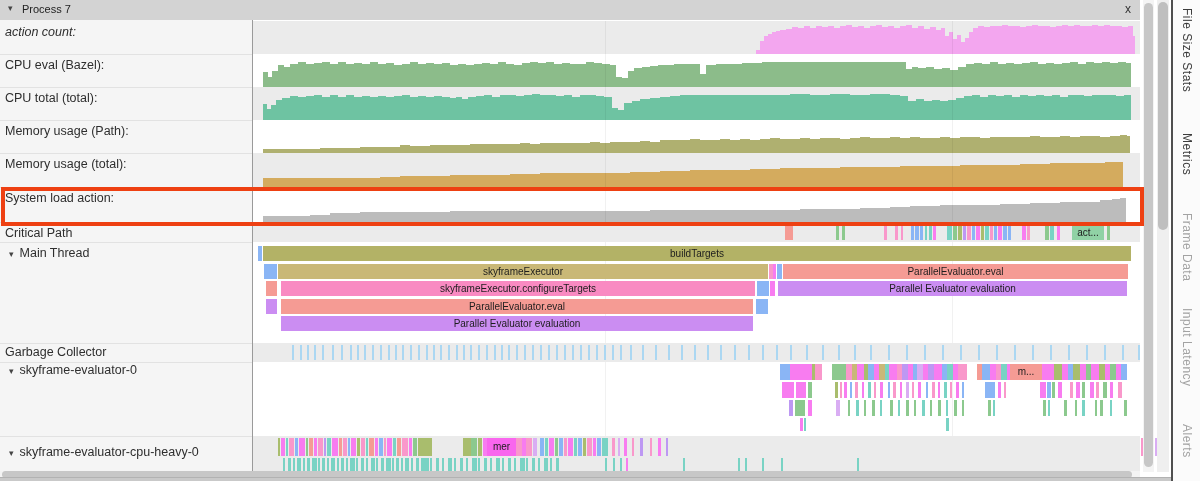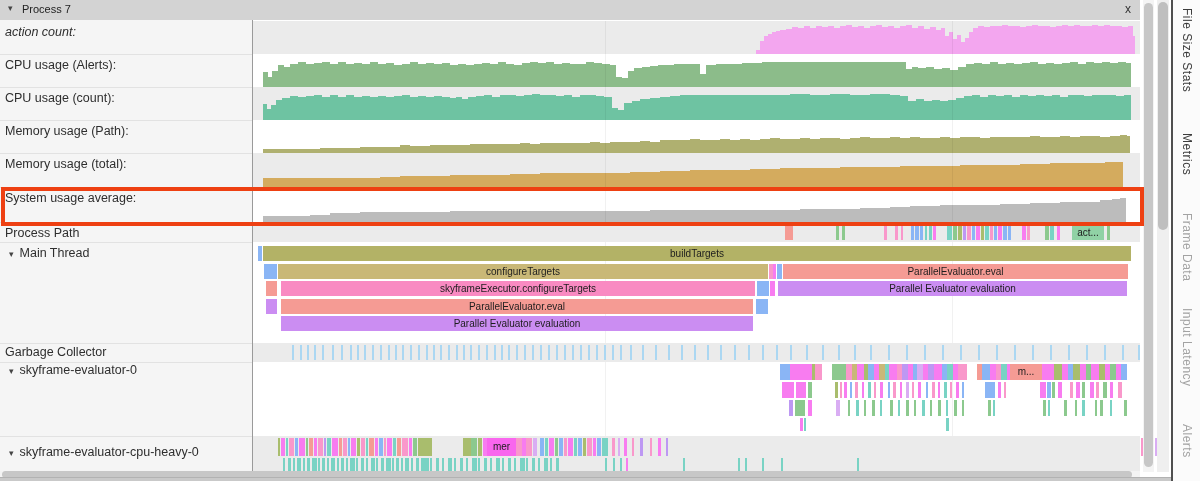--- a/index.html
+++ b/index.html
@@ -51,53 +51,53 @@
   <div class="abs label-panel"></div>
   <div class="abs timeline-bg"></div>
   <div id="layers">
       <div class="abs rowbg" style="top: 21px; height: 33px; background: rgb(235, 235, 235);"></div>
       <div class="abs rowlabel" style="top: 25px; height: 16px; font-style: italic;">action count:</div>
       <svg width="887" height="33" viewBox="0 0 887 33" style="position: absolute; left: 253px; top: 21px;">
         <path d="M503,33 L503,28.5 L507,28.5 L507,19.5 L511,19.5 L511,15 L515,15 L515,12.599999999999998 L519,12.599999999999998 L519,11.400000000000002 L523,11.400000000000002 L523,10.2 L527,10.2 L527,9 L533,9 L533,7.5 L539,7.5 L539,6 L545,6 L545,7.199999999999999 L551,7.199999999999999 L551,5.399999999999999 L557,5.399999999999999 L557,6.600000000000001 L563,6.600000000000001 L563,4.800000000000001 L569,4.800000000000001 L569,6 L575,6 L575,4.5 L581,4.5 L581,6.600000000000001 L587,6.600000000000001 L587,5.099999999999998 L593,5.099999999999998 L593,3.900000000000002 L599,3.900000000000002 L599,6 L605,6 L605,4.5 L611,4.5 L611,6.600000000000001 L617,6.600000000000001 L617,5.099999999999998 L623,5.099999999999998 L623,3.900000000000002 L629,3.900000000000002 L629,6 L635,6 L635,4.5 L641,4.5 L641,6.600000000000001 L647,6.600000000000001 L647,5.399999999999999 L653,5.399999999999999 L653,4.200000000000003 L659,4.200000000000003 L659,6.600000000000001 L665,6.600000000000001 L665,5.099999999999998 L671,5.099999999999998 L671,7.5 L677,7.5 L677,6 L683,6 L683,9 L688,9 L688,7.199999999999999 L692,7.199999999999999 L692,15 L696,15 L696,11.400000000000002 L700,11.400000000000002 L700,18 L704,18 L704,13.8 L708,13.8 L708,21 L712,21 L712,16.5 L716,16.5 L716,10.5 L720,10.5 L720,6.600000000000001 L725,6.600000000000001 L725,4.5 L731,4.5 L731,6 L737,6 L737,4.5 L743,4.5 L743,5.399999999999999 L749,5.399999999999999 L749,4.200000000000003 L755,4.200000000000003 L755,5.399999999999999 L761,5.399999999999999 L761,4.5 L767,4.5 L767,6 L773,6 L773,4.800000000000001 L779,4.800000000000001 L779,3.900000000000002 L785,3.900000000000002 L785,5.399999999999999 L791,5.399999999999999 L791,4.5 L797,4.5 L797,6 L803,6 L803,4.5 L809,4.5 L809,3.900000000000002 L815,3.900000000000002 L815,5.099999999999998 L821,5.099999999999998 L821,4.200000000000003 L827,4.200000000000003 L827,5.399999999999999 L833,5.399999999999999 L833,4.5 L839,4.5 L839,3.900000000000002 L845,3.900000000000002 L845,5.099999999999998 L851,5.099999999999998 L851,4.200000000000003 L857,4.200000000000003 L857,5.399999999999999 L863,5.399999999999999 L863,4.5 L869,4.5 L869,6 L875,6 L875,5.099999999999998 L880,5.099999999999998 L880,15 L882,15 L882,33 Z" fill="#f3a6ef" shape-rendering="crispEdges"></path>
       </svg>
       <div class="abs rowsep" style="top: 54px;"></div>
       <div class="abs rowbg" style="top: 54px; height: 33px; background: rgb(255, 255, 255);"></div>
-      <div class="abs rowlabel" style="top: 58px; height: 16px;">CPU usage (Alerts):</div>
+      <div class="abs rowlabel" style="top: 58px; height: 16px;">CPU eval (Bazel):</div>
       <svg width="887" height="33" viewBox="0 0 887 33" style="position: absolute; left: 253px; top: 54px;">
         <path d="M10,33 L10,18 L15,18 L15,22.5 L19,22.5 L19,16.5 L25,16.5 L25,11.400000000000002 L31,11.400000000000002 L31,12.599999999999998 L37,12.599999999999998 L37,9.599999999999998 L45,9.599999999999998 L45,8.400000000000002 L53,8.400000000000002 L53,9.599999999999998 L61,9.599999999999998 L61,9 L69,9 L69,7.800000000000001 L77,7.800000000000001 L77,9.599999999999998 L85,9.599999999999998 L85,8.400000000000002 L93,8.400000000000002 L93,10.2 L101,10.2 L101,9 L109,9 L109,9.599999999999998 L117,9.599999999999998 L117,8.400000000000002 L125,8.400000000000002 L125,10.2 L133,10.2 L133,9 L141,9 L141,10.8 L149,10.8 L149,9.599999999999998 L157,9.599999999999998 L157,8.400000000000002 L165,8.400000000000002 L165,9.599999999999998 L173,9.599999999999998 L173,9 L181,9 L181,10.2 L189,10.2 L189,9 L197,9 L197,10.8 L205,10.8 L205,9.599999999999998 L213,9.599999999999998 L213,11.400000000000002 L221,11.400000000000002 L221,10.2 L229,10.2 L229,9 L237,9 L237,9.599999999999998 L245,9.599999999999998 L245,8.400000000000002 L253,8.400000000000002 L253,9.599999999999998 L261,9.599999999999998 L261,10.8 L269,10.8 L269,9 L277,9 L277,7.800000000000001 L285,7.800000000000001 L285,9 L293,9 L293,8.400000000000002 L301,8.400000000000002 L301,9.599999999999998 L309,9.599999999999998 L309,9 L317,9 L317,10.2 L325,10.2 L325,9.599999999999998 L333,9.599999999999998 L333,8.400000000000002 L341,8.400000000000002 L341,9 L349,9 L349,9.599999999999998 L357,9.599999999999998 L357,11.400000000000002 L363,11.400000000000002 L363,22.5 L369,22.5 L369,24 L375,24 L375,16.5 L381,16.5 L381,14.399999999999999 L389,14.399999999999999 L389,13.2 L397,13.2 L397,12 L405,12 L405,11.400000000000002 L413,11.400000000000002 L413,10.8 L421,10.8 L421,10.2 L429,10.2 L429,9.899999999999999 L439,9.899999999999999 L439,9.599999999999998 L447,9.599999999999998 L447,19.5 L453,19.5 L453,10.5 L463,10.5 L463,10.2 L475,10.2 L475,9.599999999999998 L489,9.599999999999998 L489,9 L509,9 L509,8.400000000000002 L529,8.400000000000002 L529,8.100000000000001 L549,8.100000000000001 L549,7.800000000000001 L569,7.800000000000001 L569,8.100000000000001 L589,8.100000000000001 L589,7.800000000000001 L609,7.800000000000001 L609,8.100000000000001 L629,8.100000000000001 L629,7.800000000000001 L647,7.800000000000001 L647,8.400000000000002 L653,8.400000000000002 L653,15 L659,15 L659,12.599999999999998 L665,12.599999999999998 L665,14.399999999999999 L673,14.399999999999999 L673,13.2 L681,13.2 L681,15 L689,15 L689,13.8 L697,13.8 L697,15.600000000000001 L705,15.600000000000001 L705,13.2 L713,13.2 L713,9.599999999999998 L721,9.599999999999998 L721,9 L729,9 L729,9.599999999999998 L737,9.599999999999998 L737,8.400000000000002 L745,8.400000000000002 L745,9.599999999999998 L753,9.599999999999998 L753,9 L761,9 L761,10.2 L769,10.2 L769,9 L777,9 L777,8.400000000000002 L785,8.400000000000002 L785,9.599999999999998 L793,9.599999999999998 L793,9 L801,9 L801,10.2 L809,10.2 L809,9 L817,9 L817,8.400000000000002 L825,8.400000000000002 L825,9.599999999999998 L833,9.599999999999998 L833,8.400000000000002 L841,8.400000000000002 L841,9 L849,9 L849,7.800000000000001 L857,7.800000000000001 L857,9 L865,9 L865,8.400000000000002 L873,8.400000000000002 L873,9 L878,9 L878,33 Z" fill="#8cbc8a" shape-rendering="crispEdges"></path>
       </svg>
       <div class="abs rowsep" style="top: 87px;"></div>
       <div class="abs rowbg" style="top: 87px; height: 33px; background: rgb(235, 235, 235);"></div>
-      <div class="abs rowlabel" style="top: 91px; height: 16px;">CPU usage (count):</div>
+      <div class="abs rowlabel" style="top: 91px; height: 16px;">CPU total (total):</div>
       <svg width="887" height="33" viewBox="0 0 887 33" style="position: absolute; left: 253px; top: 87px;">
         <path d="M10,33 L10,16.5 L14,16.5 L14,21.6 L18,21.6 L18,18 L23,18 L23,12.599999999999998 L29,12.599999999999998 L29,10.5 L37,10.5 L37,9 L45,9 L45,10.2 L53,10.2 L53,9 L61,9 L61,7.800000000000001 L69,7.800000000000001 L69,9.599999999999998 L77,9.599999999999998 L77,8.400000000000002 L85,8.400000000000002 L85,9.599999999999998 L93,9.599999999999998 L93,8.400000000000002 L101,8.400000000000002 L101,9.599999999999998 L109,9.599999999999998 L109,9 L117,9 L117,10.2 L125,10.2 L125,9 L133,9 L133,10.2 L141,10.2 L141,9 L149,9 L149,8.400000000000002 L157,8.400000000000002 L157,9.599999999999998 L165,9.599999999999998 L165,9 L173,9 L173,10.2 L181,10.2 L181,9 L189,9 L189,10.2 L197,10.2 L197,11.400000000000002 L203,11.400000000000002 L203,9.599999999999998 L209,9.599999999999998 L209,12 L215,12 L215,10.2 L223,10.2 L223,9 L231,9 L231,8.400000000000002 L239,8.400000000000002 L239,9.599999999999998 L247,9.599999999999998 L247,8.400000000000002 L255,8.400000000000002 L255,7.800000000000001 L263,7.800000000000001 L263,9 L271,9 L271,7.800000000000001 L279,7.800000000000001 L279,7.199999999999999 L287,7.199999999999999 L287,8.400000000000002 L295,8.400000000000002 L295,7.800000000000001 L303,7.800000000000001 L303,9 L311,9 L311,8.400000000000002 L319,8.400000000000002 L319,9.599999999999998 L327,9.599999999999998 L327,8.400000000000002 L335,8.400000000000002 L335,7.800000000000001 L343,7.800000000000001 L343,9 L351,9 L351,10.2 L359,10.2 L359,21 L365,21 L365,23.4 L371,23.4 L371,16.2 L379,16.2 L379,13.8 L387,13.8 L387,12 L397,12 L397,10.8 L407,10.8 L407,9.599999999999998 L417,9.599999999999998 L417,9 L427,9 L427,8.400000000000002 L442,8.400000000000002 L442,8.100000000000001 L457,8.100000000000001 L457,7.800000000000001 L477,7.800000000000001 L477,7.5 L497,7.5 L497,7.800000000000001 L517,7.800000000000001 L517,7.5 L537,7.5 L537,7.199999999999999 L557,7.199999999999999 L557,7.5 L577,7.5 L577,7.199999999999999 L597,7.199999999999999 L597,7.5 L617,7.5 L617,7.199999999999999 L637,7.199999999999999 L637,7.800000000000001 L647,7.800000000000001 L647,9 L655,9 L655,14.399999999999999 L663,14.399999999999999 L663,12 L671,12 L671,13.8 L679,13.8 L679,12.599999999999998 L687,12.599999999999998 L687,14.399999999999999 L695,14.399999999999999 L695,13.2 L703,13.2 L703,11.400000000000002 L711,11.400000000000002 L711,9 L719,9 L719,8.400000000000002 L727,8.400000000000002 L727,9.599999999999998 L735,9.599999999999998 L735,8.400000000000002 L743,8.400000000000002 L743,9 L751,9 L751,8.400000000000002 L759,8.400000000000002 L759,9.599999999999998 L767,9.599999999999998 L767,8.400000000000002 L775,8.400000000000002 L775,9 L783,9 L783,7.800000000000001 L791,7.800000000000001 L791,9 L799,9 L799,8.400000000000002 L807,8.400000000000002 L807,9.599999999999998 L815,9.599999999999998 L815,8.400000000000002 L823,8.400000000000002 L823,7.800000000000001 L831,7.800000000000001 L831,9 L839,9 L839,7.800000000000001 L847,7.800000000000001 L847,8.400000000000002 L855,8.400000000000002 L855,7.800000000000001 L863,7.800000000000001 L863,9 L871,9 L871,8.400000000000002 L878,8.400000000000002 L878,33 Z" fill="#6ec3a2" shape-rendering="crispEdges"></path>
       </svg>
       <div class="abs rowsep" style="top: 120px;"></div>
       <div class="abs rowbg" style="top: 120px; height: 33px; background: rgb(255, 255, 255);"></div>
       <div class="abs rowlabel" style="top: 124px; height: 16px;">Memory usage (Path):</div>
       <svg width="887" height="33" viewBox="0 0 887 33" style="position: absolute; left: 253px; top: 120px;">
         <path d="M10,33 L10,29.4 L27,29.4 L27,28.8 L47,28.8 L47,28.5 L67,28.5 L67,27.9 L87,27.9 L87,27.6 L107,27.6 L107,27.3 L127,27.3 L127,27 L147,27 L147,25.2 L157,25.2 L157,25.8 L167,25.8 L167,25.5 L177,25.5 L177,24.9 L187,24.9 L187,25.2 L197,25.2 L197,24.6 L207,24.6 L207,24.9 L217,24.9 L217,24.3 L227,24.3 L227,24 L237,24 L237,24.3 L247,24.3 L247,23.7 L257,23.7 L257,24 L267,24 L267,23.1 L277,23.1 L277,23.7 L287,23.7 L287,23.4 L297,23.4 L297,22.799999999999997 L307,22.799999999999997 L307,23.1 L317,23.1 L317,22.5 L327,22.5 L327,22.799999999999997 L337,22.799999999999997 L337,22.200000000000003 L347,22.200000000000003 L347,22.5 L357,22.5 L357,21.9 L367,21.9 L367,21.6 L377,21.6 L377,21.9 L387,21.9 L387,21.299999999999997 L397,21.299999999999997 L397,21.6 L407,21.6 L407,20.4 L417,20.4 L417,19.8 L427,19.8 L427,20.4 L437,20.4 L437,19.2 L447,19.2 L447,19.8 L457,19.8 L457,20.4 L467,20.4 L467,19.2 L477,19.2 L477,19.8 L487,19.8 L487,18.6 L497,18.6 L497,19.5 L507,19.5 L507,18.9 L517,18.9 L517,18.3 L527,18.3 L527,19.2 L537,19.2 L537,18.6 L547,18.6 L547,18 L557,18 L557,18.9 L567,18.9 L567,18.3 L577,18.3 L577,17.7 L587,17.7 L587,18.6 L597,18.6 L597,18 L607,18 L607,17.4 L617,17.4 L617,18.3 L627,18.3 L627,17.7 L637,17.7 L637,17.1 L647,17.1 L647,18 L657,18 L657,17.4 L667,17.4 L667,18.3 L677,18.3 L677,17.7 L687,17.7 L687,17.1 L697,17.1 L697,18 L707,18 L707,17.4 L717,17.4 L717,16.799999999999997 L727,16.799999999999997 L727,17.7 L737,17.7 L737,17.1 L747,17.1 L747,16.5 L757,16.5 L757,17.4 L767,17.4 L767,16.799999999999997 L777,16.799999999999997 L777,16.2 L787,16.2 L787,17.1 L797,17.1 L797,16.5 L807,16.5 L807,15.900000000000002 L817,15.900000000000002 L817,16.799999999999997 L827,16.799999999999997 L827,16.2 L837,16.2 L837,15.600000000000001 L847,15.600000000000001 L847,16.5 L857,16.5 L857,15.900000000000002 L867,15.900000000000002 L867,15.3 L874,15.3 L874,16.2 L877,16.2 L877,33 Z" fill="#afb070" shape-rendering="crispEdges"></path>
       </svg>
       <div class="abs rowsep" style="top: 153px;"></div>
       <div class="abs rowbg" style="top: 153px; height: 34px; background: rgb(235, 235, 235);"></div>
       <div class="abs rowlabel" style="top: 157px; height: 16px;">Memory usage (total):</div>
       <svg width="887" height="34" viewBox="0 0 887 34" style="position: absolute; left: 253px; top: 153px;">
         <path d="M10,34 L10,25.32 L47,25.32 L47,25.009999999999998 L87,25.009999999999998 L87,24.700000000000003 L127,24.700000000000003 L127,24.39 L147,24.39 L147,23.46 L167,23.46 L167,22.84 L197,22.84 L197,22.22 L227,22.22 L227,21.6 L257,21.6 L257,20.98 L287,20.98 L287,20.36 L317,20.36 L317,20.049999999999997 L347,20.049999999999997 L347,19.740000000000002 L377,19.740000000000002 L377,19.12 L407,19.12 L407,17.88 L437,17.88 L437,17.259999999999998 L467,17.259999999999998 L467,16.639999999999997 L497,16.639999999999997 L497,16.02 L527,16.02 L527,15.400000000000002 L557,15.400000000000002 L557,14.780000000000001 L587,14.780000000000001 L587,14.16 L617,14.16 L617,13.54 L647,13.54 L647,13.23 L677,13.23 L677,12.919999999999998 L707,12.919999999999998 L707,12.3 L737,12.3 L737,11.68 L767,11.68 L767,11.059999999999999 L797,11.059999999999999 L797,10.440000000000001 L827,10.440000000000001 L827,9.82 L852,9.82 L852,9.2 L865,9.2 L865,8.580000000000002 L870,8.580000000000002 L870,34 Z" fill="#d4ab5e" shape-rendering="crispEdges"></path>
       </svg>
       <div class="abs rowsep" style="top: 187px;"></div>
       <div class="abs rowbg" style="top: 187px; height: 35px; background: rgb(255, 255, 255);"></div>
-      <div class="abs rowlabel" style="top: 191px; height: 16px;">System usage average:</div>
+      <div class="abs rowlabel" style="top: 191px; height: 16px;">System load action:</div>
       <svg width="887" height="35" viewBox="0 0 887 35" style="position: absolute; left: 253px; top: 187px;">
         <path d="M10,35 L10,28.6 L37,28.6 L37,28.6 L57,28.6 L57,27.96 L77,27.96 L77,26.04 L107,26.04 L107,25.4 L147,25.4 L147,24.759999999999998 L197,24.759999999999998 L197,24.439999999999998 L247,24.439999999999998 L247,24.119999999999997 L297,24.119999999999997 L297,23.8 L347,23.8 L347,23.8 L397,23.8 L397,23.48 L447,23.48 L447,23.16 L497,23.16 L497,22.84 L547,22.84 L547,22.2 L577,22.2 L577,21.560000000000002 L607,21.560000000000002 L607,20.92 L637,20.92 L637,20.28 L657,20.28 L657,19 L687,19 L687,18.36 L717,18.36 L717,17.72 L747,17.72 L747,17.08 L777,17.08 L777,15.8 L807,15.8 L807,15.16 L827,15.16 L827,14.52 L847,14.52 L847,13.239999999999998 L859,13.239999999999998 L859,11.96 L867,11.96 L867,11 L873,11 L873,35 Z" fill="#bcbcbc" shape-rendering="crispEdges"></path>
       </svg>
       <div class="abs rowsep" style="top: 222px;"></div>
       <div class="abs gridline" style="left: 605px;"></div>
       <div class="abs gridline" style="left: 952px;"></div>
       <div class="abs rowbg" style="top: 222px; height: 20px; background: rgb(235, 235, 235);"></div>
-      <div class="abs rowlabel" style="top: 226px; height: 15px;">Process Path</div>
+      <div class="abs rowlabel" style="top: 226px; height: 15px;">Critical Path</div>
       <div class="bar" style="left: 785px; top: 226px; width: 8px; height: 14px; line-height: 14px; background: rgb(245, 155, 148);"></div>
       <div class="bar" style="left: 836px; top: 226px; width: 3px; height: 14px; line-height: 14px; background: rgb(140, 201, 142);"></div>
       <div class="bar" style="left: 842px; top: 226px; width: 3px; height: 14px; line-height: 14px; background: rgb(140, 201, 142);"></div>
       <div class="bar" style="left: 884px; top: 226px; width: 3px; height: 14px; line-height: 14px; background: rgb(249, 152, 203);"></div>
       <div class="bar" style="left: 895px; top: 226px; width: 3px; height: 14px; line-height: 14px; background: rgb(249, 152, 203);"></div>
       <div class="bar" style="left: 901px; top: 226px; width: 2px; height: 14px; line-height: 14px; background: rgb(249, 152, 203);"></div>
       <div class="bar" style="left: 911px; top: 226px; width: 3px; height: 14px; line-height: 14px; background: rgb(138, 181, 245);"></div>
       <div class="bar" style="left: 915px; top: 226px; width: 4px; height: 14px; line-height: 14px; background: rgb(138, 181, 245);"></div>
       <div class="bar" style="left: 920px; top: 226px; width: 3px; height: 14px; line-height: 14px; background: rgb(138, 181, 245);"></div>
       <div class="bar" style="left: 925px; top: 226px; width: 2px; height: 14px; line-height: 14px; background: rgb(121, 211, 196);"></div>
@@ -122,21 +122,21 @@
       <div class="bar" style="left: 1045px; top: 226px; width: 4px; height: 14px; line-height: 14px; background: rgb(140, 201, 142);"></div>
       <div class="bar" style="left: 1050px; top: 226px; width: 4px; height: 14px; line-height: 14px; background: rgb(121, 211, 196);"></div>
       <div class="bar" style="left: 1057px; top: 226px; width: 3px; height: 14px; line-height: 14px; background: rgb(248, 124, 240);"></div>
       <div class="bar" style="left: 1072px; top: 226px; width: 32px; height: 14px; line-height: 14px; background: rgb(144, 210, 165);">act...</div>
       <div class="bar" style="left: 1107px; top: 226px; width: 3px; height: 14px; line-height: 14px; background: rgb(140, 201, 142);"></div>
       <div class="abs rowsep" style="top: 222px;"></div>
       <div class="abs rowlabel" style="top: 246px; height: 15px; padding-left: 9px;"><span class="tarrow">▾</span>Main Thread</div>
       <div class="bar" style="left: 258px; top: 246px; width: 4px; height: 15px; line-height: 15px; background: rgb(138, 181, 245);"></div>
       <div class="bar" style="left: 263px; top: 246px; width: 868px; height: 15px; line-height: 15px; background: rgb(179, 178, 102);">buildTargets</div>
       <div class="bar" style="left: 264px; top: 264px; width: 13px; height: 15px; line-height: 15px; background: rgb(138, 181, 245);"></div>
-      <div class="bar" style="left: 278px; top: 264px; width: 490px; height: 15px; line-height: 15px; background: rgb(201, 184, 119);">configureTargets</div>
+      <div class="bar" style="left: 278px; top: 264px; width: 490px; height: 15px; line-height: 15px; background: rgb(201, 184, 119);">skyframeExecutor</div>
       <div class="bar" style="left: 769px; top: 264px; width: 4px; height: 15px; line-height: 15px; background: rgb(249, 152, 203);"></div>
       <div class="bar" style="left: 773px; top: 264px; width: 3px; height: 15px; line-height: 15px; background: rgb(248, 124, 240);"></div>
       <div class="bar" style="left: 777px; top: 264px; width: 5px; height: 15px; line-height: 15px; background: rgb(138, 181, 245);"></div>
       <div class="bar" style="left: 783px; top: 264px; width: 345px; height: 15px; line-height: 15px; background: rgb(245, 155, 148);">ParallelEvaluator.eval</div>
       <div class="bar" style="left: 266px; top: 281px; width: 11px; height: 15px; line-height: 15px; background: rgb(245, 155, 148);"></div>
       <div class="bar" style="left: 281px; top: 281px; width: 474px; height: 15px; line-height: 15px; background: rgb(249, 138, 194);">skyframeExecutor.configureTargets</div>
       <div class="bar" style="left: 757px; top: 281px; width: 12px; height: 15px; line-height: 15px; background: rgb(138, 181, 245);"></div>
       <div class="bar" style="left: 770px; top: 281px; width: 5px; height: 15px; line-height: 15px; background: rgb(248, 124, 240);"></div>
       <div class="bar" style="left: 778px; top: 281px; width: 349px; height: 15px; line-height: 15px; background: rgb(203, 141, 242);">Parallel Evaluator evaluation</div>
       <div class="bar" style="left: 266px; top: 299px; width: 11px; height: 15px; line-height: 15px; background: rgb(203, 141, 242);"></div>

